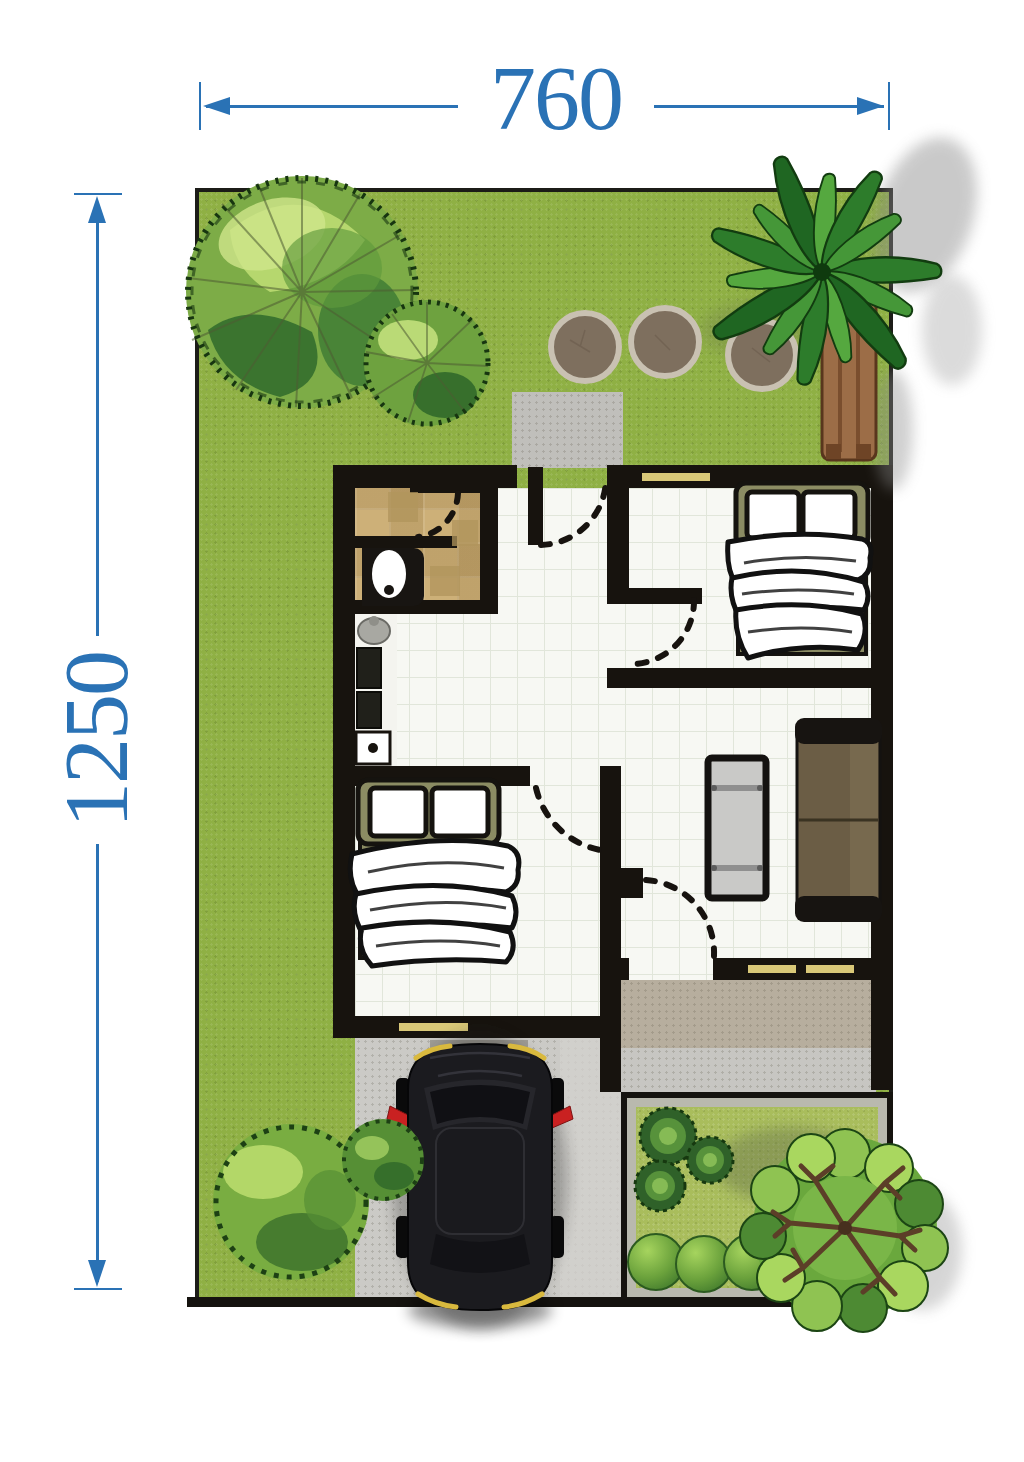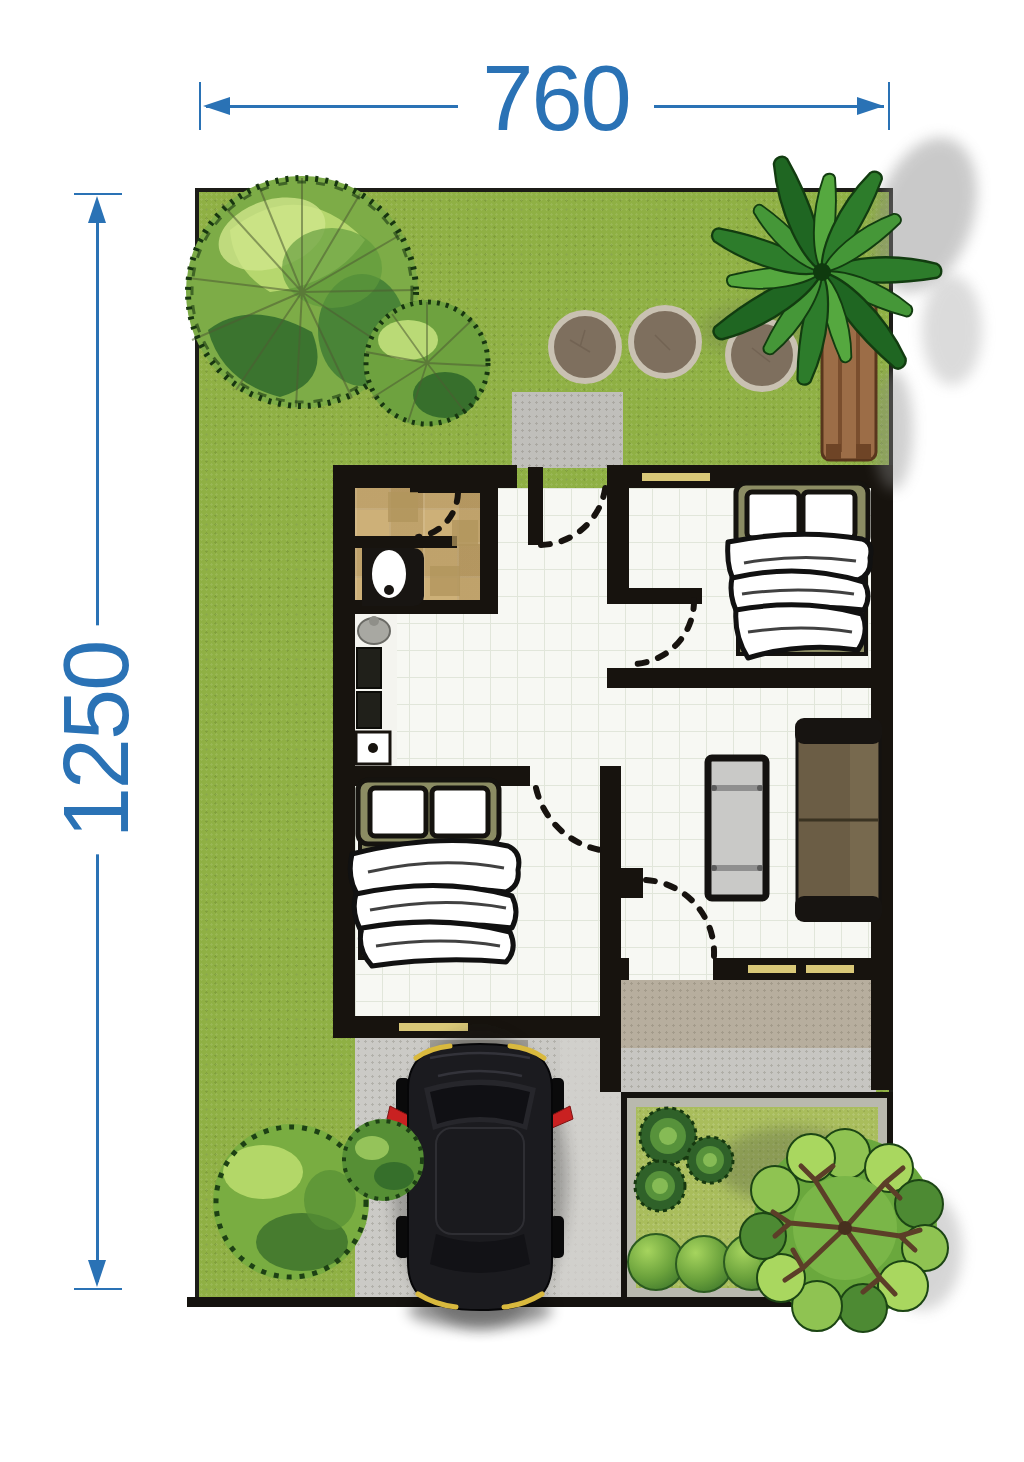--- a/index.html
+++ b/index.html
@@ -1,17 +1,17 @@
 <!DOCTYPE html>
 <html><head>
 <meta charset="utf-8">
 <style>
   html,body{margin:0;padding:0;background:#ffffff;}
   #canvas{position:relative;width:1024px;height:1462px;background:#ffffff;overflow:hidden;
-          font-family:Liberation Sans, sans-serif;}
+          font-family:Liberation Serif, serif;}
   .abs{position:absolute;}
   .wall{position:absolute;background:#17130e;}
   .window{position:absolute;background:#d9c878;border:2px solid #17130e;box-sizing:border-box;}
   #lot{position:absolute;left:195px;top:188px;width:698px;height:1115px;box-sizing:border-box;
        border:4px solid #1c1c18;background-color:#8fb044;
        background-image:radial-gradient(rgba(255,255,255,.09) 1px,transparent 1.2px),
                         radial-gradient(rgba(40,60,10,.14) 1px,transparent 1.2px);
        background-size:5px 5px,9px 9px;background-position:0 0,3px 4px;}
   .speckle{background-image:radial-gradient(rgba(90,85,70,.22) 1.2px,transparent 1.4px);background-size:7px 7px;}
   #floor{position:absolute;left:355px;top:488px;width:521px;height:528px;background-color:#f7f8f3;

